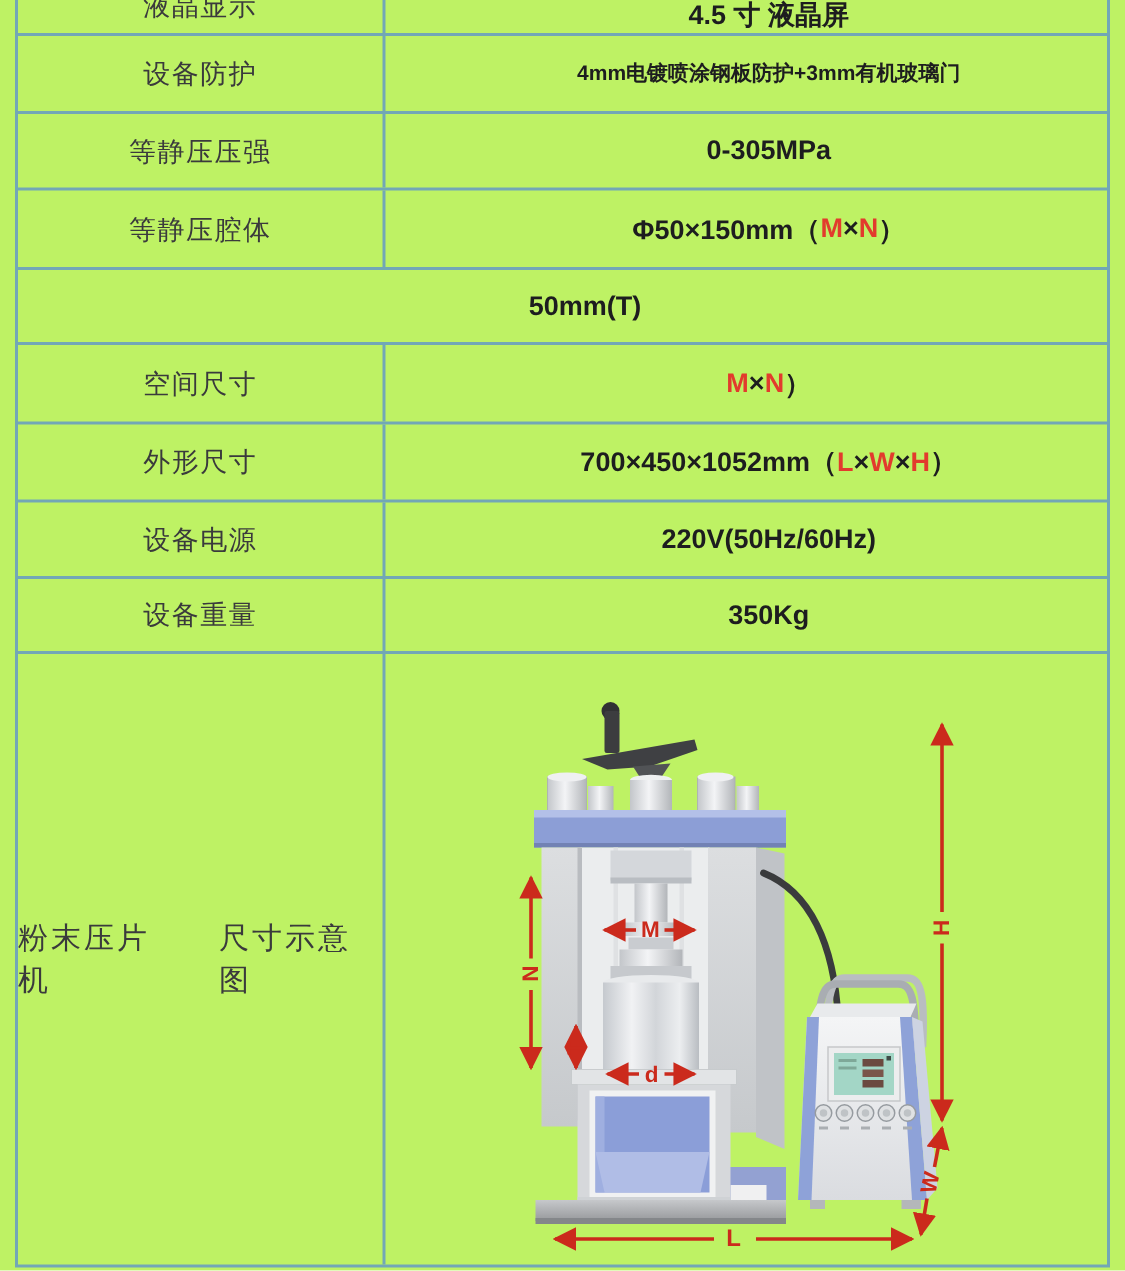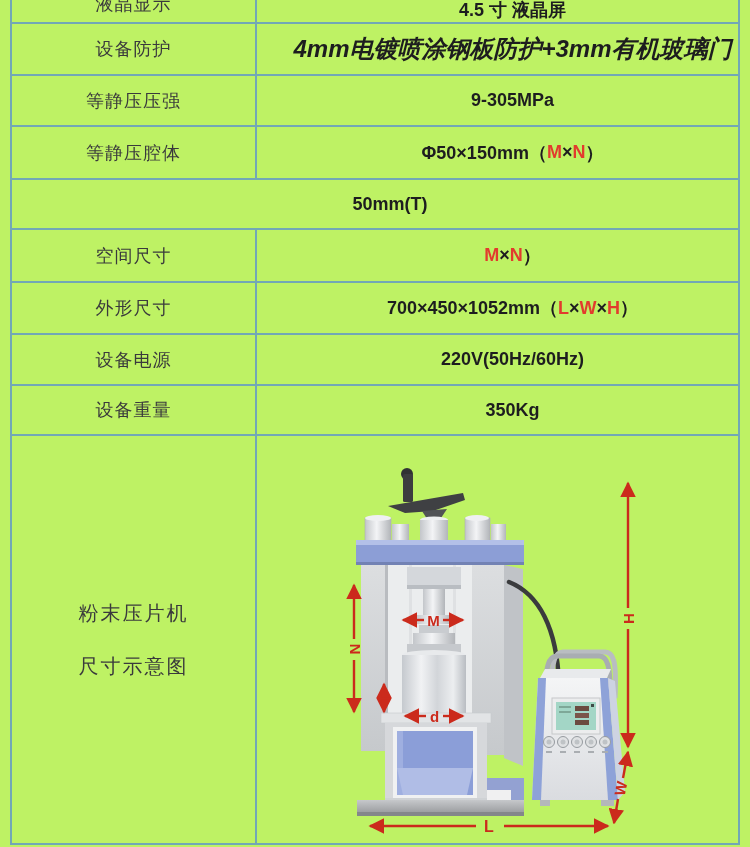--- a/index.html
+++ b/index.html
@@ -26,23 +26,23 @@
   }
   .cell.value{
     flex:1;padding-left:30px;
     font-weight:bold;font-size:18px;color:var(--ink);
   }
   .value .red{color:#e23b2d;}
   .r1{height:51px}.r2{height:52px}.r3{height:51px}.r4{height:53px}.r5{height:50px}
   .r6{height:53px}.r7{height:52px}.r8{height:51px}.r9{height:50px}.r10{height:409px}
   .r1 .label{padding-top:12px;}
   .r1 .value{padding-top:25px;}
-  .r2 .value{font-size:24px;font-style:italic;}
+  .r2 .value{font-size:14px;}
   .r10 .label{
-    flex-direction:column;gap:25px;font-size:20px;line-height:28px;letter-spacing:2px;
+    flex-direction:row;gap:25px;font-size:20px;line-height:28px;letter-spacing:2px;
   }
   .r10 .value{display:block;position:relative;padding:0;}
   svg.diagram{position:absolute;left:0;top:0;width:100%;height:100%;display:block;}
   .dim-text{
     font-family:"Liberation Sans",sans-serif;font-weight:bold;font-size:15px;
     fill:var(--red);text-anchor:middle;dominant-baseline:central;
   }
   .dim-line{stroke:var(--red);stroke-width:2.4;fill:none;}
 </style>
 </head>
@@ -59,21 +59,21 @@
     </div>
     <div class="row r2">
       <div class="cell label">设备防护</div>
       <div class="cell value">
           <span>4mm电镀喷涂钢板防护+3mm有机玻璃门</span>
         </div>
     </div>
     <div class="row r3">
       <div class="cell label">等静压压强</div>
       <div class="cell value">
-          <span>9-305MPa</span>
+          <span>0-305MPa</span>
         </div>
     </div>
     <div class="row r4">
       <div class="cell label">等静压腔体</div>
       <div class="cell value">
           <span>Φ50×150mm（</span>
           <span class="red">M</span>
           <span>×</span>
           <span class="red">N</span>
           <span>）</span>

